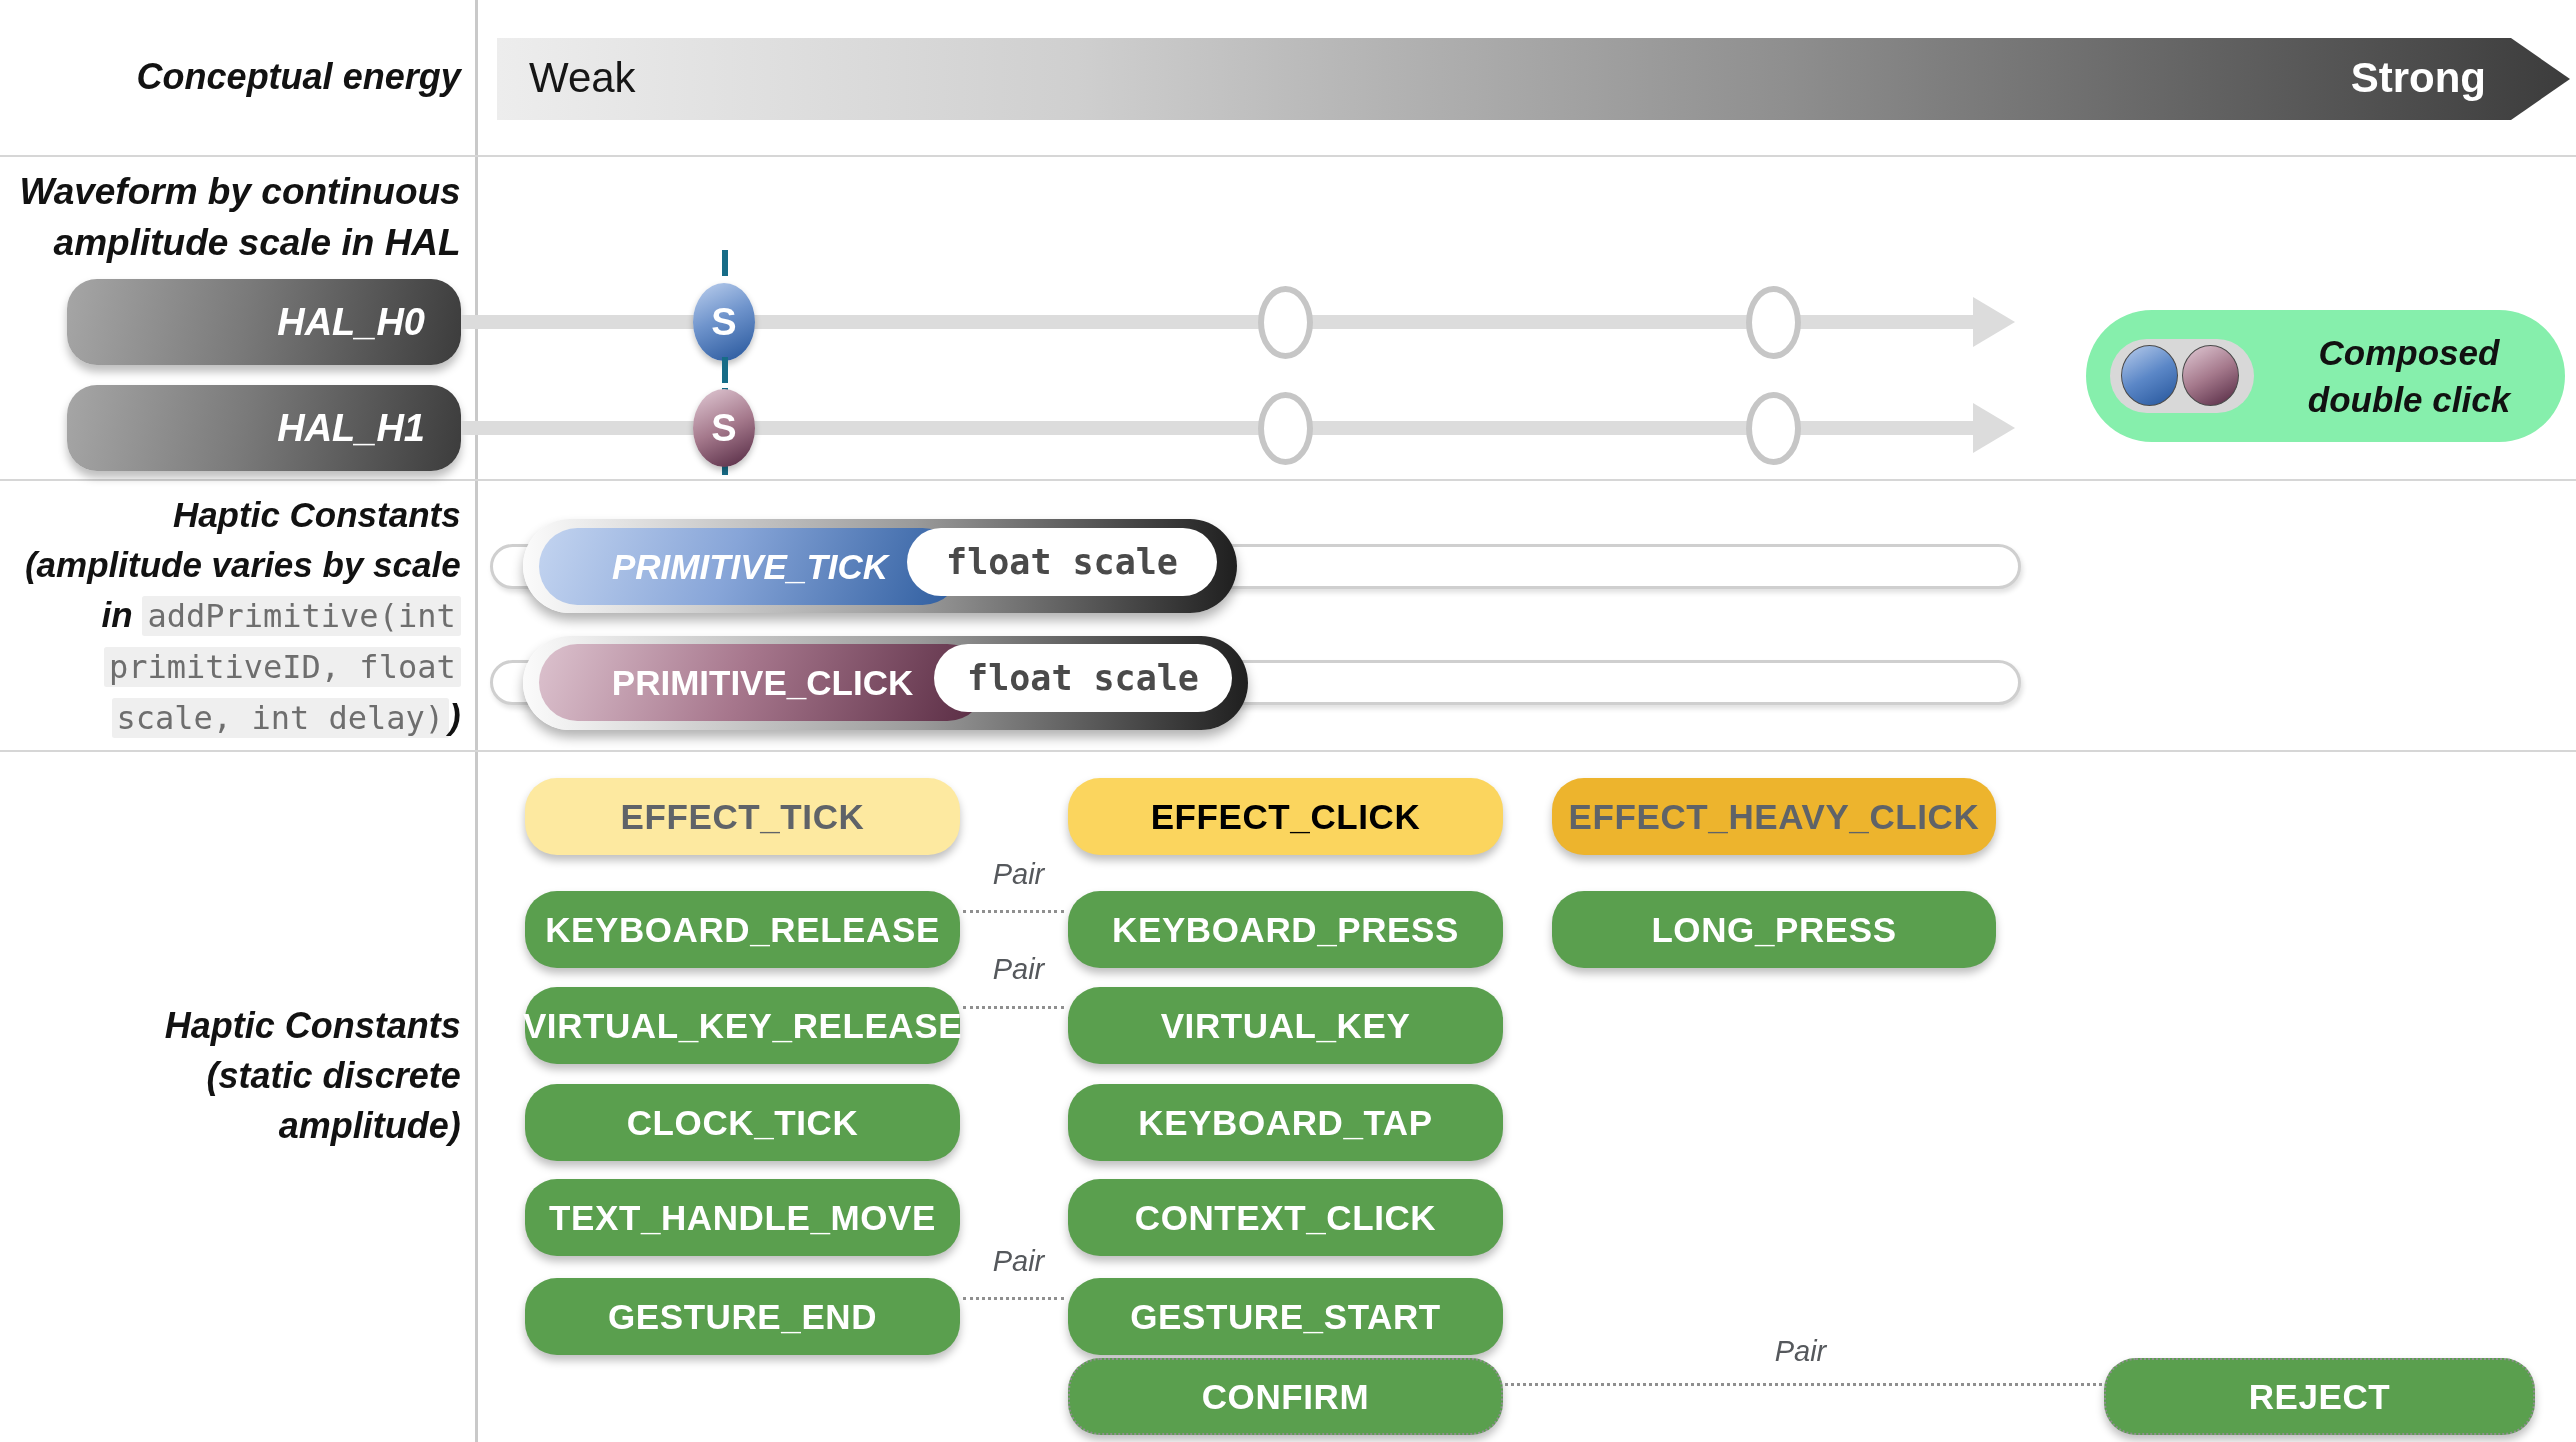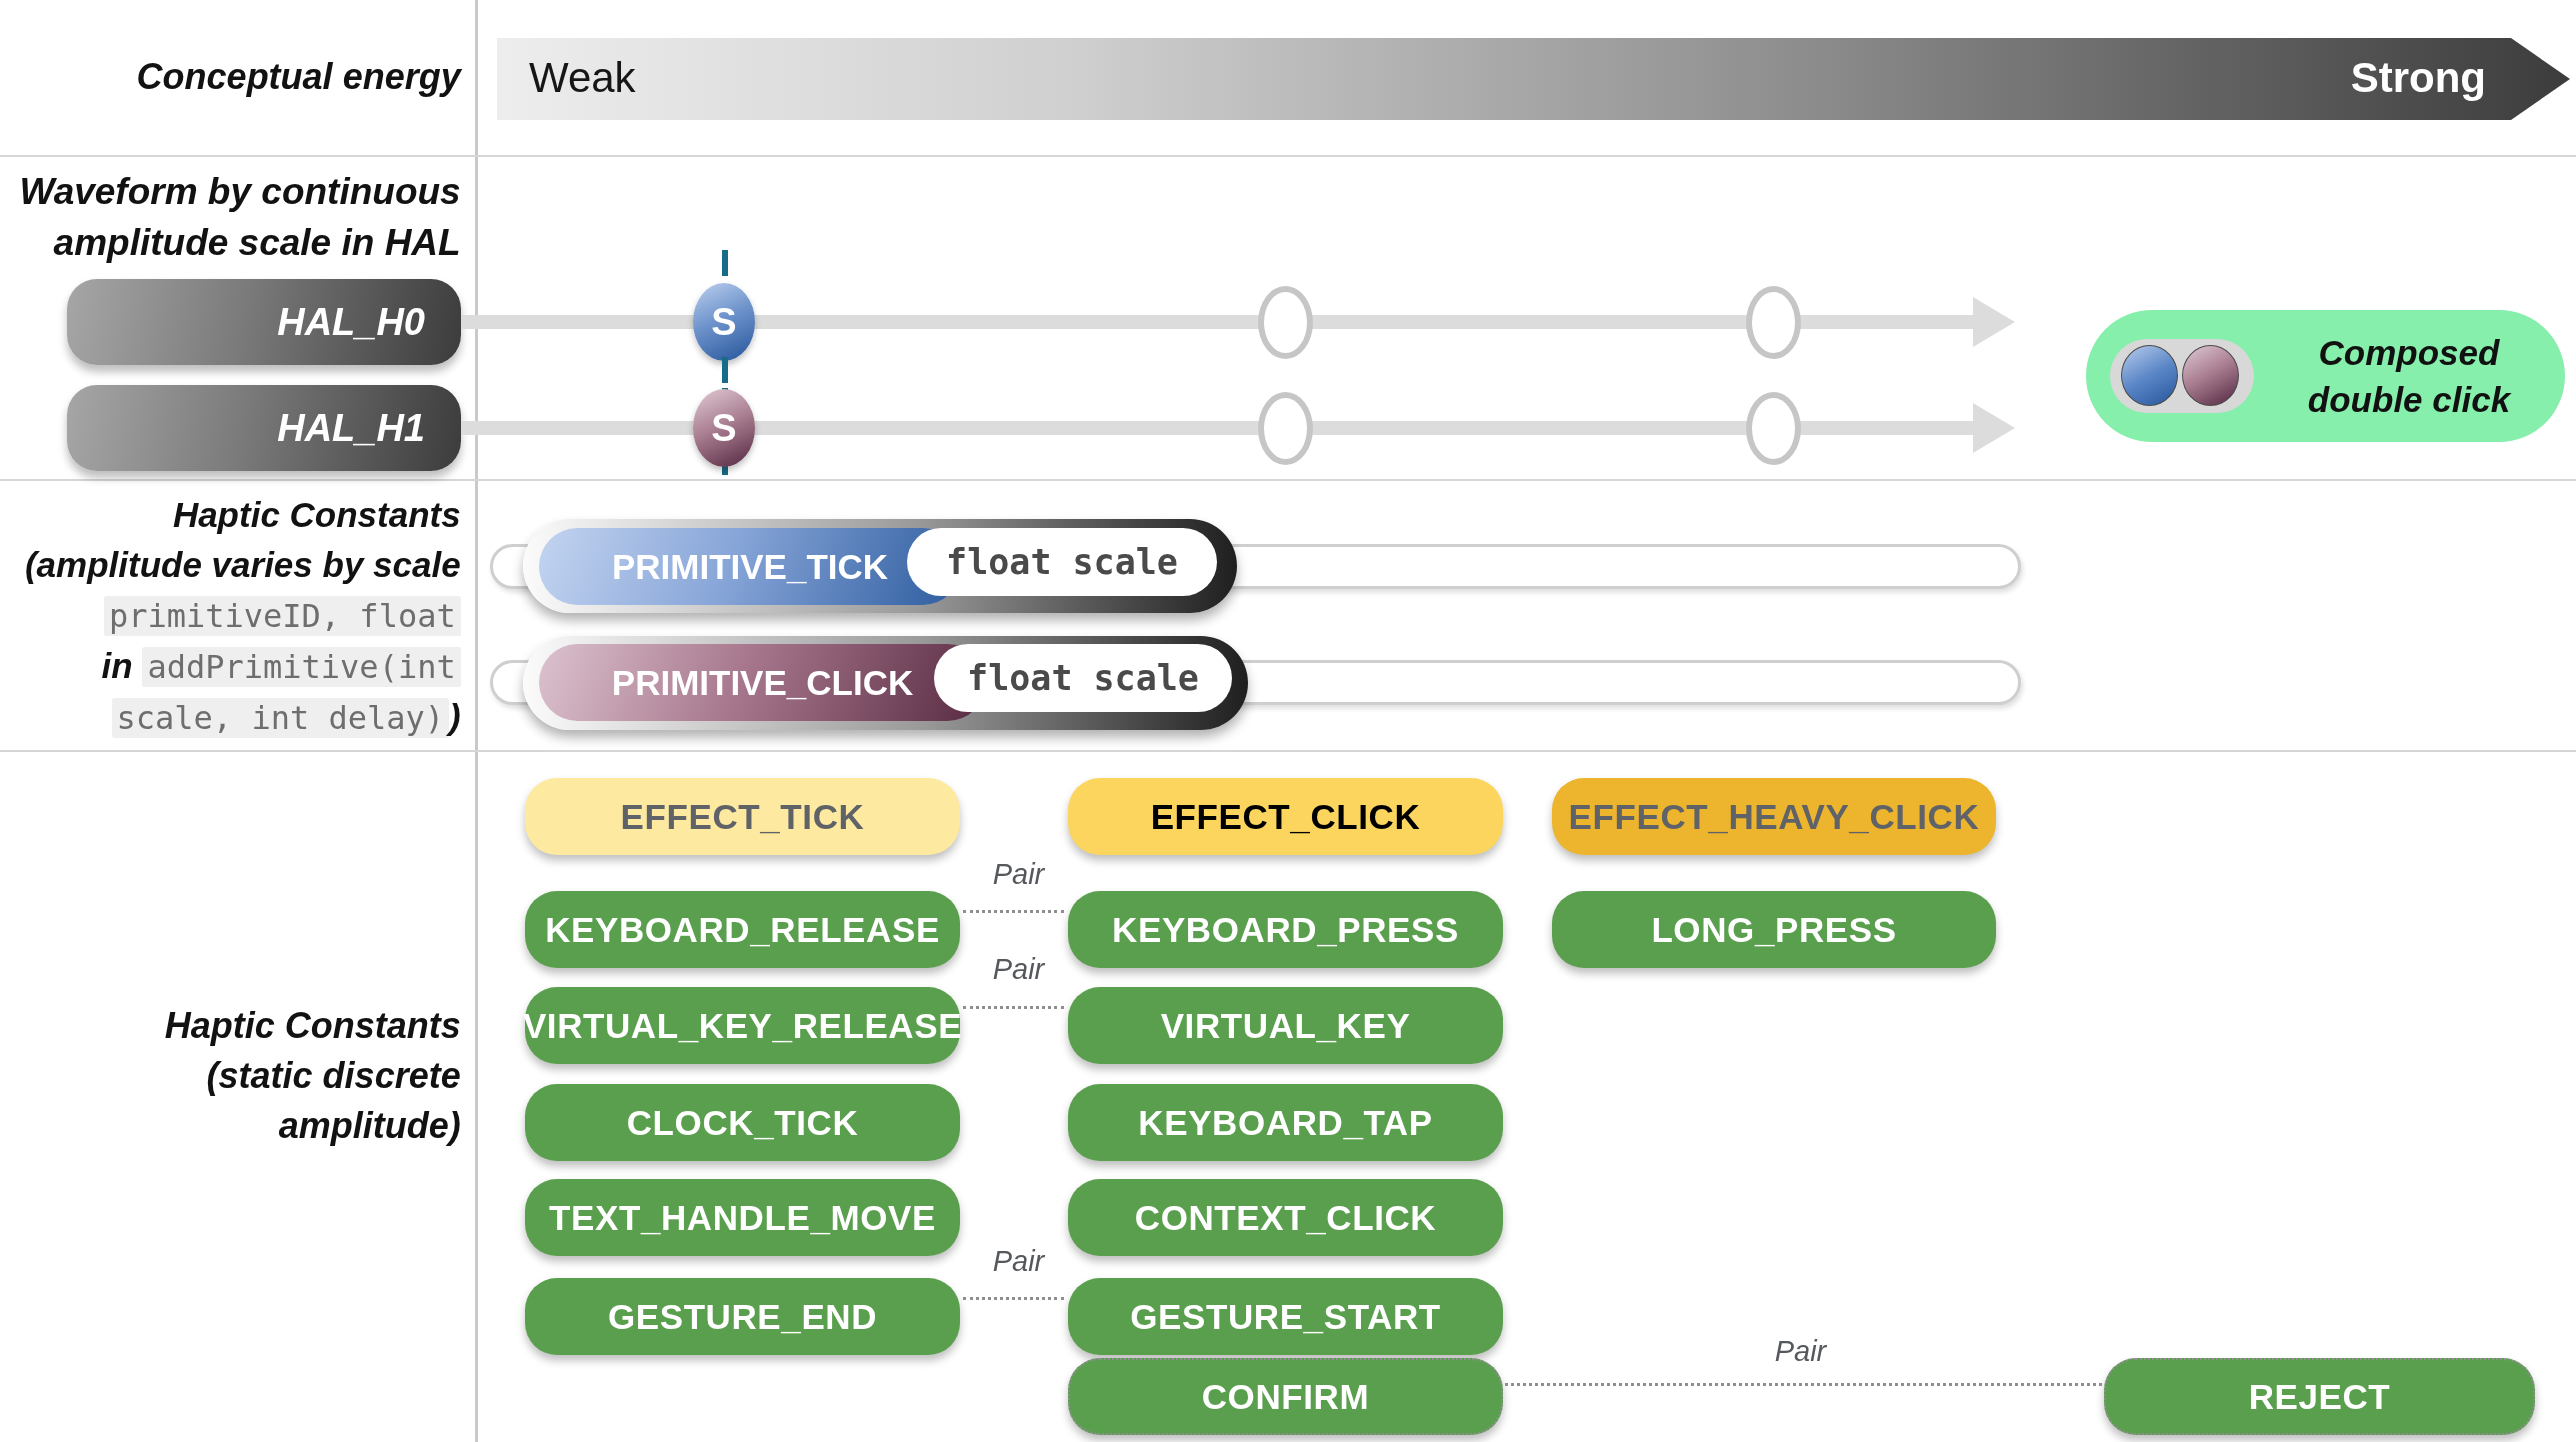--- a/index.html
+++ b/index.html
@@ -52,21 +52,21 @@
      font-style:italic;font-weight:bold;font-size:35px;color:#111;line-height:47px;}
   
   .track{position:absolute;left:490px;width:1531px;height:45px;background:#ffffff;
      border:3.1px solid #cfcfcf;border-radius:25px;box-sizing:border-box;
      box-shadow:1.9px 3.7px 5px rgba(0,0,0,.12);}
   .thumb{position:absolute;left:523px;height:94px;border-radius:50px;
      background:linear-gradient(to right,#fbfbfb 0%,#9a9a9a 55%,#1f1f1f 100%);
      box-shadow:0 7.4px 11.2px rgba(0,0,0,.3);}
   .prim-pill{position:absolute;top:528px;height:77px;border-radius:40px;
      display:flex;align-items:center;justify-content:center;color:#ffffff;font-weight:bold;font-size:35px;}
-  .prim-tick{background:linear-gradient(110deg,#c3d4f0 0%,#87a5d8 45%,#2d5c9e 100%);}
+  .prim-tick{background:linear-gradient(110deg,#c3d4f0 0%,#87a5d8 45%,#2d5c9e 100%);font-style:italic;}
   .prim-click{background:linear-gradient(110deg,#dcc2ce 0%,#a7778d 45%,#582b42 100%);}
   .float-pill{position:absolute;height:68px;border-radius:40px;background:#ffffff;
      display:flex;align-items:center;justify-content:center;
      font-family:"DejaVu Sans Mono", monospace;font-weight:bold;font-size:35px;color:#4a4a4a;}
   
   .btn{position:absolute;height:77px;border-radius:32px;display:flex;align-items:center;justify-content:center;
      font-weight:bold;font-size:35px;letter-spacing:0.6px;box-shadow:0 5.6px 8px rgba(0,0,0,.25);box-sizing:border-box;}
   .c1{left:525px;width:435px;} .c2{left:1068px;width:435px;} .c3{left:1552px;width:444px;} .c4{left:2076px;width:459px;}
   .b-green{background:#5a9f4e;color:#ffffff;}
   .b-ylight{background:#fde9a0;color:#5f6368;}
@@ -131,22 +131,22 @@
     </div>
     <div class="composed-text">
       <div>Composed</div>
       <div>double click</div>
     </div>
   </div>
 
   <div class="side-label" style="left:13.7px;top:490px;width:447px;font-size:35px;line-height:50px;">
     <span class="ln">Haptic Constants</span>
     <span class="ln">(amplitude varies by scale</span>
+    <span class="ln"><span>in</span>&nbsp;<code class="hl">addPrimitive(int</code></span>
     <span class="ln"><code class="hl">primitiveID, float</code></span>
-    <span class="ln"><span>in</span>&nbsp;<code class="hl">addPrimitive(int</code></span>
     <span class="ln"><code class="hl">scale, int delay)</code><span>)</span></span>
   </div>
 
   <div class="track" style="top:544px"></div>
   <div class="thumb" style="top:519px;width:714px"></div>
   <div class="prim-pill prim-tick" style="left:539px;width:422px">
     <span>PRIMITIVE_TICK</span>
   </div>
   <div class="float-pill" style="left:907px;top:528px;width:310px">
     <span>float scale</span>

